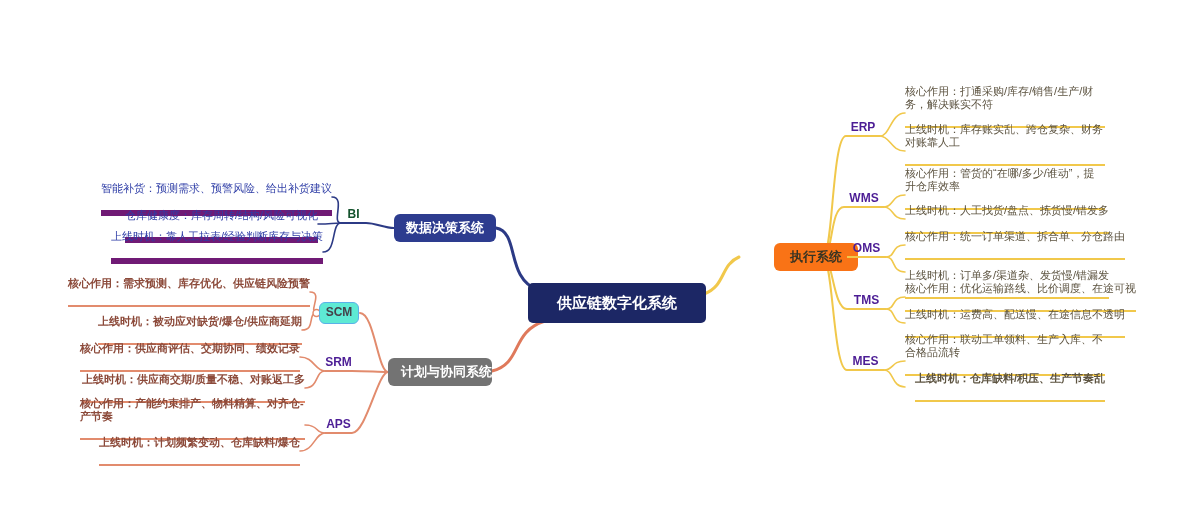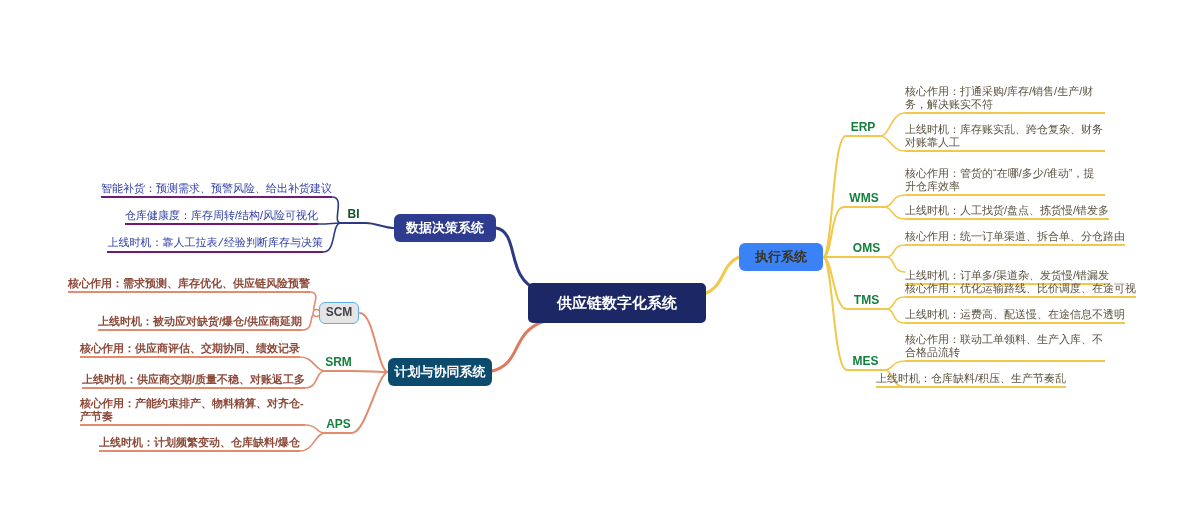--- a/index.html
+++ b/index.html
@@ -7,39 +7,39 @@
     position:relative;width:1200px;height:523px;overflow:hidden;
     font-family:"Liberation Sans","DejaVu Sans",sans-serif;background:#ffffff;
   }
   svg.wires{position:absolute;left:0;top:0;pointer-events:none;}
   .pill{
     position:absolute;box-sizing:border-box;border-radius:6px;
     text-align:center;font-weight:bold;font-size:13px;color:#ffffff;
   }
   .pill-central{background:#1c2765;border-radius:5px;font-size:15px;}
   .pill-navy{background:#2d3c8f;}
-  .pill-salmon{background:#0c4a6e;}
-  .pill-yellow{background:#3b82f6;color:#3a3422;}
+  .pill-salmon{background:#737373;text-align:right;}
+  .pill-yellow{background:#f97316;color:#3a3422;margin-left:35px;}
   .lbl{
     position:absolute;font-size:12px;line-height:13px;text-align:center;
-    color:#15803d;font-weight:600;padding-bottom:1px;
+    color:#4c1d95;font-weight:600;padding-bottom:1px;
   }
   .lbl-navy{border-bottom:2px solid #2c3a85;color:#14532d;}
   .lbl-salmon{border-bottom:2px solid #e28b6d;}
   .lbl-yellow{border-bottom:2px solid #f1c84b;}
   .item{
-    position:absolute;font-size:11px;line-height:13px;padding-bottom:1px;
+    position:absolute;font-size:11px;line-height:13px;padding-bottom:15px;
   }
   .one{white-space:nowrap;}
-  .item-blue{color:#2e3da6;border-bottom:2px solid #701a75;}
+  .item-blue{color:#2e3da6;border-bottom:6px solid #701a75;}
   .item-maroon{color:#8c4a3a;border-bottom:2px solid #e28b6d;font-weight:bold;}
   .item-olive{color:#5c5340;border-bottom:2px solid #f1c84b;}
   .scm-box{
     position:absolute;box-sizing:border-box;border:1.5px solid #5ab1e8;
-    border-radius:6px;background:#e5e5e5;text-align:center;
+    border-radius:6px;background:#5eead4;text-align:center;
     font-size:12px;line-height:19px;color:#44434b;font-weight:600;
   }
 </style>
 </head>
 <body>
 
 <div class="canvas">
 
   <svg class="wires" width="1200" height="523" viewBox="0 0 1200 523">
     <g fill="none" stroke-linecap="round">
@@ -94,21 +94,21 @@
   <div class="pill pill-central" style="left:528px;top:283px;width:178px;height:40px;line-height:40px;">供应链数字化系统</div>
 
   <div class="pill pill-navy" style="left:394px;top:214px;width:102px;height:28px;line-height:28px;">数据决策系统</div>
   <div class="pill pill-salmon" style="left:388px;top:358px;width:104px;height:28px;line-height:28px;">计划与协同系统</div>
   <div class="pill pill-yellow" style="left:739px;top:243px;width:84px;height:28px;line-height:28px;">执行系统</div>
 
   <div class="lbl lbl-navy" style="left:341px;top:208px;width:25px;">BI</div>
 
   <div class="item item-blue one" style="right:868px;top:182px;">智能补货：预测需求、预警风险、给出补货建议</div>
   <div class="item item-blue one" style="right:882px;top:209px;">仓库健康度：库存周转/结构/风险可视化</div>
-  <div class="item item-blue one" style="right:877px;top:237px;font-family:Liberation Mono, monospace;">上线时机：靠人工拉表/经验判断库存与决策</div>
+  <div class="item item-blue one" style="right:877px;top:230px;">上线时机：靠人工拉表/经验判断库存与决策</div>
 
   <div class="scm-box" style="left:319px;top:302px;width:40px;height:22px;">SCM</div>
   <div class="item item-maroon one" style="right:890px;top:277px;">核心作用：需求预测、库存优化、供应链风险预警</div>
   <div class="item item-maroon one" style="right:898px;top:315px;">上线时机：被动应对缺货/爆仓/供应商延期</div>
 
   <div class="lbl lbl-salmon" style="left:325px;top:356px;width:27px;text-align:center;">SRM</div>
   <div class="item item-maroon one" style="right:900px;top:342px;">核心作用：供应商评估、交期协同、绩效记录</div>
   <div class="item item-maroon one" style="right:895px;top:373px;">上线时机：供应商交期/质量不稳、对账返工多</div>
 
   <div class="lbl lbl-salmon" style="left:325px;top:418px;width:27px;">APS</div>
@@ -126,15 +126,15 @@
   <div class="lbl lbl-yellow" style="left:847px;top:242px;width:39px;">OMS</div>
   <div class="item item-olive one" style="left:905px;top:230px;">核心作用：统一订单渠道、拆合单、分仓路由</div>
   <div class="item item-olive one" style="left:905px;top:269px;text-align:center;">上线时机：订单多/渠道杂、发货慢/错漏发</div>
 
   <div class="lbl lbl-yellow" style="left:847px;top:294px;width:39px;">TMS</div>
   <div class="item item-olive one" style="left:905px;top:282px;">核心作用：优化运输路线、比价调度、在途可视</div>
   <div class="item item-olive one" style="left:905px;top:308px;">上线时机：运费高、配送慢、在途信息不透明</div>
 
   <div class="lbl lbl-yellow" style="left:847px;top:355px;width:37px;">MES</div>
   <div class="item item-olive" style="left:905px;top:333px;width:200px;">核心作用：联动工单领料、生产入库、不合格品流转</div>
-  <div class="item item-olive one" style="left:876px;top:372px;">上线时机：仓库缺料/积压、生产节奏乱</div>
+  <div class="item item-olive one" style="left:915px;top:372px;font-weight:bold;">上线时机：仓库缺料/积压、生产节奏乱</div>
 
 </div>
 
 </body></html>

